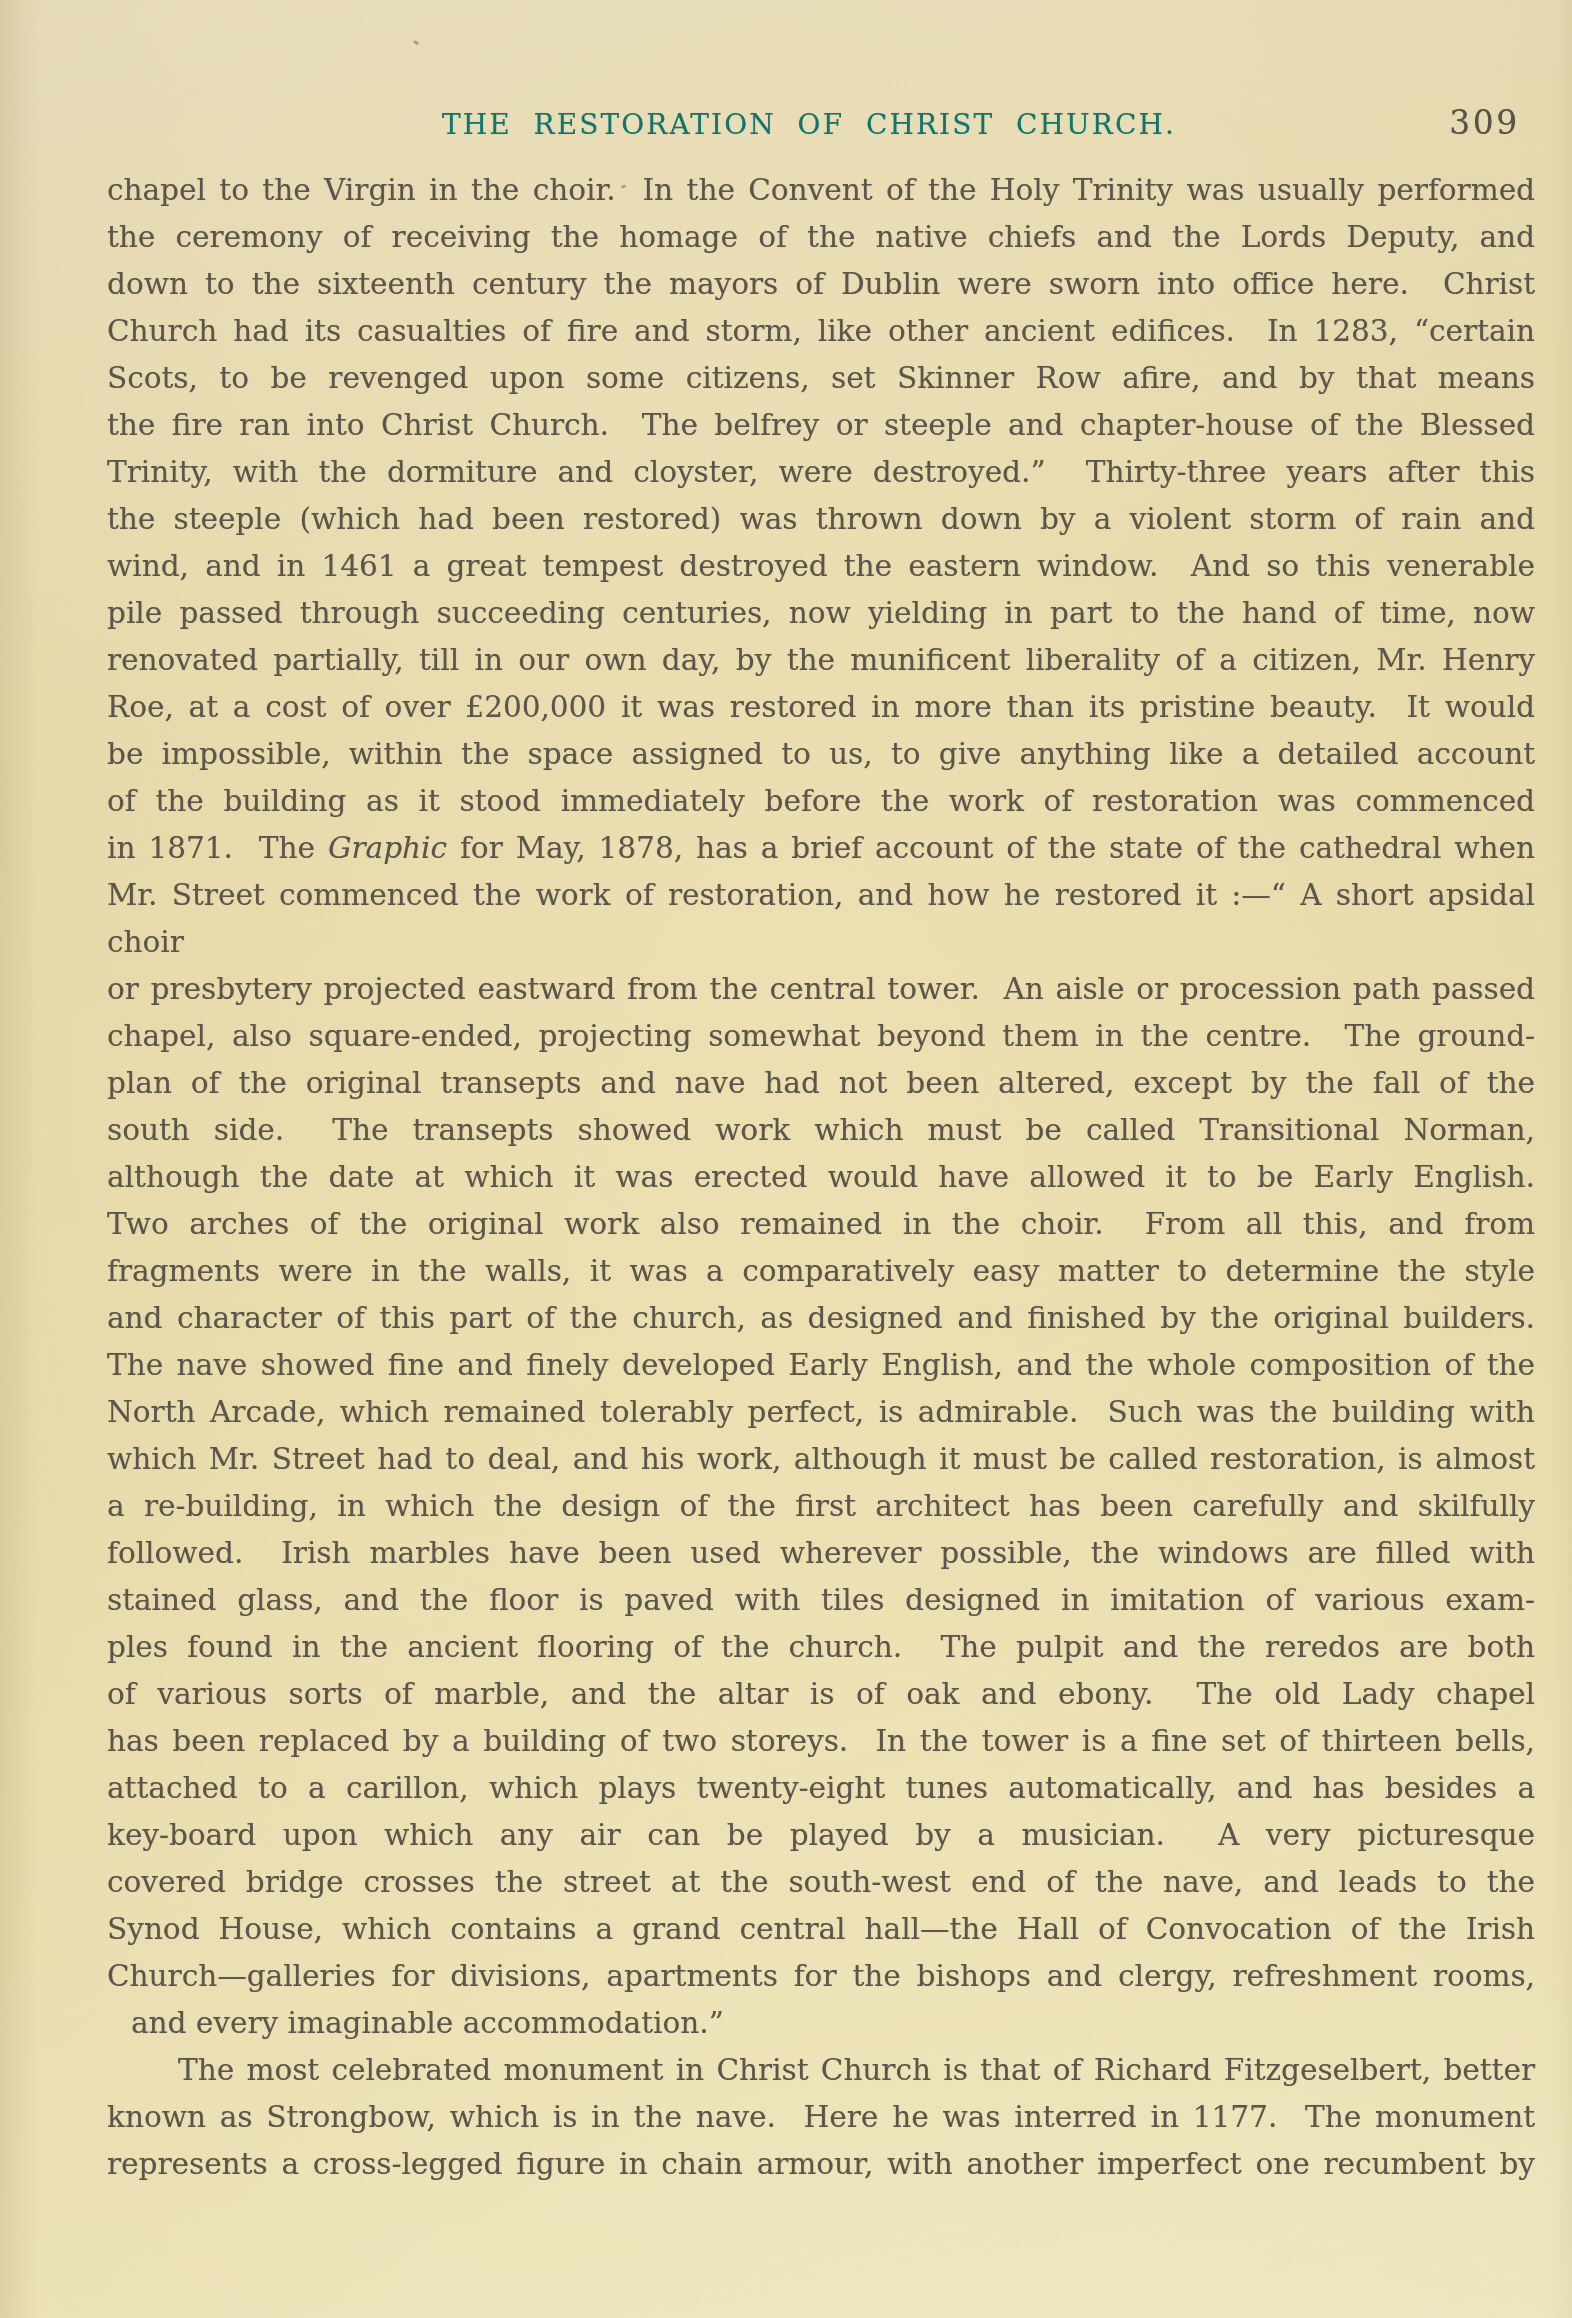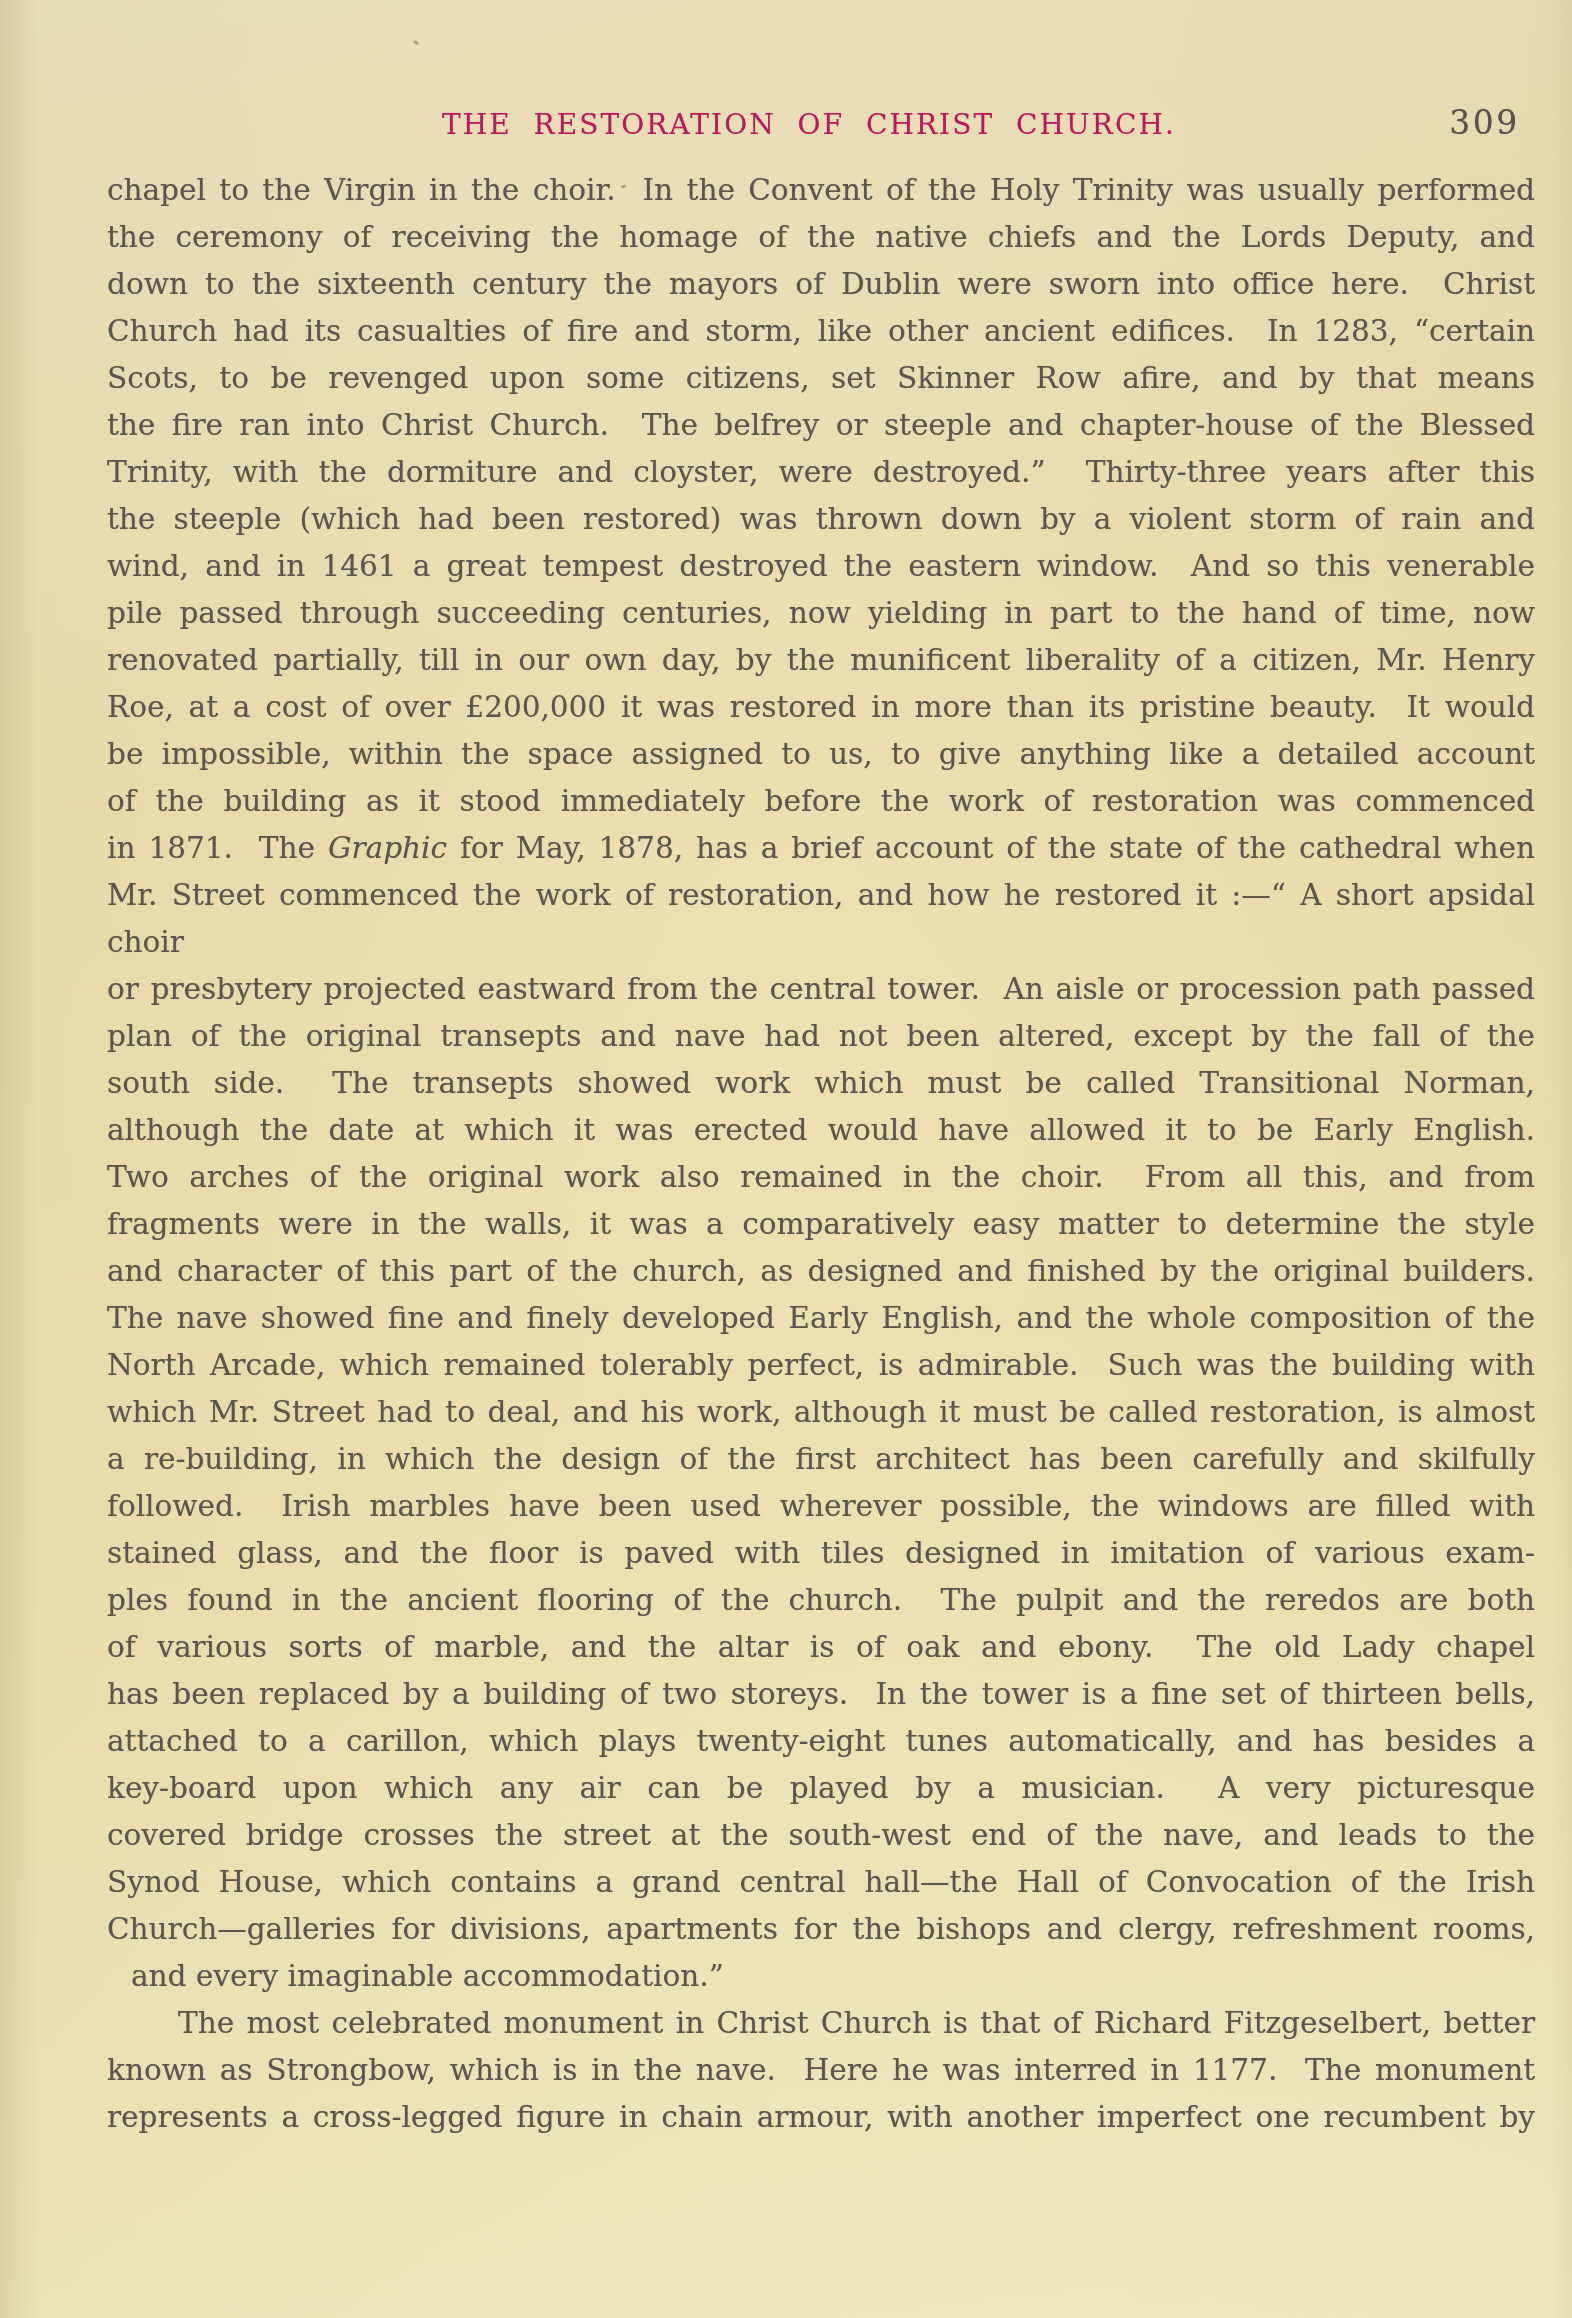--- a/index.html
+++ b/index.html
@@ -33,21 +33,21 @@
     position: absolute;
     top: 103px; left: 95px; width: 1428px; height: 49px;
     color: #5d584d;
   }
   .header-title {
     position: absolute; left: 0; right: 0; top: 4.9px;
     text-align: center;
     font-size: 28px;
     letter-spacing: 2.1px;
     word-spacing: 10.7px;
-    color: #be185d;
+    color: #0f766e;
     text-shadow: 0 0 0.8px rgba(93,88,77,0.4);
   }
   .page-number {
     position: absolute; right: 3.3px; top: 0;
     font-size: 33px;
     letter-spacing: 2.5px;
     color: #57524a;
     text-shadow: 0 0 0.8px rgba(93,88,77,0.4);
     text-align: right;
   }
@@ -96,20 +96,21 @@
       <div class="line">the steeple (which had been restored) was thrown down by a violent storm of rain and</div>
       <div class="line">wind, and in 1461 a great tempest destroyed the eastern window.&nbsp; And so this venerable</div>
       <div class="line">pile passed through succeeding centuries, now yielding in part to the hand of time, now</div>
       <div class="line">renovated partially, till in our own day, by the munificent liberality of a citizen, Mr. Henry</div>
       <div class="line">Roe, at a cost of over £200,000 it was restored in more than its pristine beauty.&nbsp; It would</div>
       <div class="line">be impossible, within the space assigned to us, to give anything like a detailed account</div>
       <div class="line">of the building as it stood immediately before the work of restoration was commenced</div>
       <div class="line">in 1871.&nbsp; The <i>Graphic</i> for May, 1878, has a brief account of the state of the cathedral when</div>
       <div class="line">Mr. Street commenced the work of restoration, and how he restored it :—“ A short apsidal choir</div>
       <div class="line">or presbytery projected eastward from the central tower.&nbsp; An aisle or procession path passed</div>
+      <div class="line">chapel, also square-ended, projecting somewhat beyond them in the centre.&nbsp; The ground-</div>
       <div class="line">plan of the original transepts and nave had not been altered, except by the fall of the</div>
       <div class="line">south side.&nbsp; The transepts showed work which must be called Transitional Norman,</div>
       <div class="line">although the date at which it was erected would have allowed it to be Early English.</div>
       <div class="line">Two arches of the original work also remained in the choir.&nbsp; From all this, and from</div>
       <div class="line">fragments were in the walls, it was a comparatively easy matter to determine the style</div>
       <div class="line">and character of this part of the church, as designed and finished by the original builders.</div>
       <div class="line">The nave showed fine and finely developed Early English, and the whole composition of the</div>
       <div class="line">North Arcade, which remained tolerably perfect, is admirable.&nbsp; Such was the building with</div>
       <div class="line">which Mr. Street had to deal, and his work, although it must be called restoration, is almost</div>
       <div class="line">a re-building, in which the design of the first architect has been carefully and skilfully</div>

